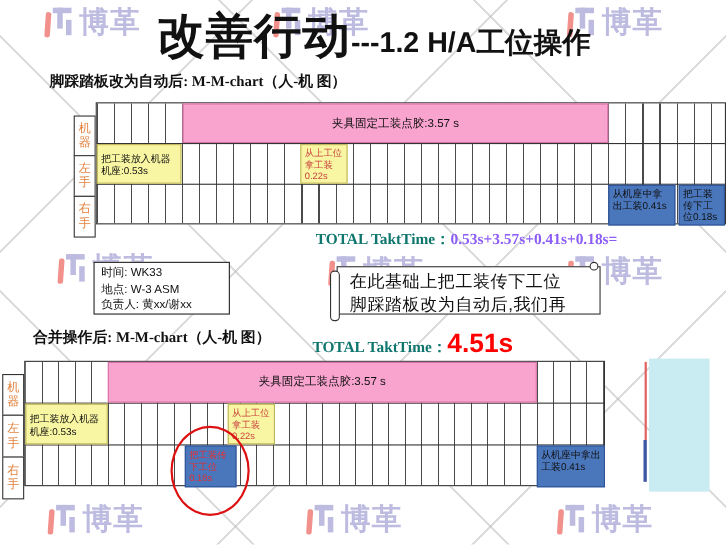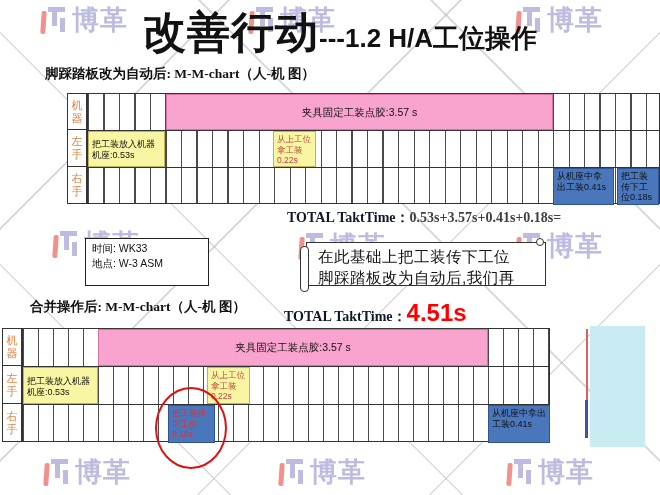--- a/index.html
+++ b/index.html
@@ -29,36 +29,36 @@
   .title .suffix{font-size:26px;font-weight:bold;}
   .sec-head{position:absolute;z-index:2;font-family:"Liberation Serif",serif;font-weight:bold;font-size:13.5px;color:#111;}
   
   .chart{position:absolute;z-index:2;}
   .labels{position:absolute;left:0;top:0;width:20px;}
   .label-cell{
     box-sizing:border-box;width:20px;border:1px solid #333;margin-top:-1px;
     color:#E2823F;font-size:11px;line-height:13px;text-align:center;
     word-break:break-all;display:flex;align-items:center;justify-content:center;background:#fff;
   }
-  .label-cell:first-child{margin-top:0;}
+  .label-cell:first-child{margin-top:12px;}
   .gridarea{
     position:absolute;top:0;box-sizing:border-box;border:1px solid #333;background:#fff;
   }
   .cols{position:absolute;inset:0;}
   .rowline{position:absolute;left:0;right:0;height:1px;background:#333;}
   .gbox{
     position:absolute;box-sizing:border-box;z-index:2;font-size:9px;line-height:10.5px;color:#111;
     padding:2px 3px;overflow:hidden;
   }
   .pinkbar{display:flex;align-items:center;justify-content:center;font-size:10.5px;white-space:nowrap;}
   .redtext{color:#C9403E;}
   
   .total{position:absolute;z-index:3;display:flex;align-items:baseline;white-space:nowrap;font-family:"Liberation Serif",serif;font-weight:bold;}
-  .total .lab{color:#0f172a;font-size:14px;}
-  .total .frm{color:#404040;font-size:14px;}
+  .total .lab{color:#0f766e;font-size:14px;}
+  .total .frm{color:#8b5cf6;font-size:14px;}
   .total .val{color:#FF0000;font-size:24px;font-family:"Liberation Sans",sans-serif;}
   
   .infobox{
     position:absolute;left:85px;top:238px;width:124px;height:48px;z-index:3;background:#fff;
     border:1.2px solid #222;box-sizing:border-box;padding:2px 6px;font-size:10.5px;line-height:14.5px;color:#111;
   }
   
   .scroll-box{position:absolute;left:306px;top:242px;width:240px;height:44px;z-index:3;background:#fff;border:1.5px solid #333;box-sizing:border-box;}
   .scroll-tube{position:absolute;left:300px;top:246px;width:9px;height:46px;z-index:4;background:#fff;border:1.5px solid #333;border-radius:4px;box-sizing:border-box;}
   .scroll-curl{position:absolute;left:536px;top:238px;width:8px;height:8px;z-index:4;background:#fff;border:1.5px solid #333;border-radius:50%;box-sizing:border-box;}
@@ -183,20 +183,21 @@
 </div>
 
 <div class="total" style="left:287px;top:209px;">
   <span class="lab">TOTAL TaktTime：</span>
   <span class="frm">0.53s+3.57s+0.41s+0.18s=</span>
 </div>
 
 <div class="infobox">
   <div>时间: WK33</div>
   <div>地点: W-3 ASM</div>
+  <div>负责人: 黄xx/谢xx</div>
 </div>
 
 <div class="scroll-box"></div>
 <div class="scroll-tube"></div>
 <div class="scroll-curl"></div>
 <div class="scroll-text">
   <div>在此基础上把工装传下工位</div>
   <div>脚踩踏板改为自动后,我们再</div>
 </div>
 

